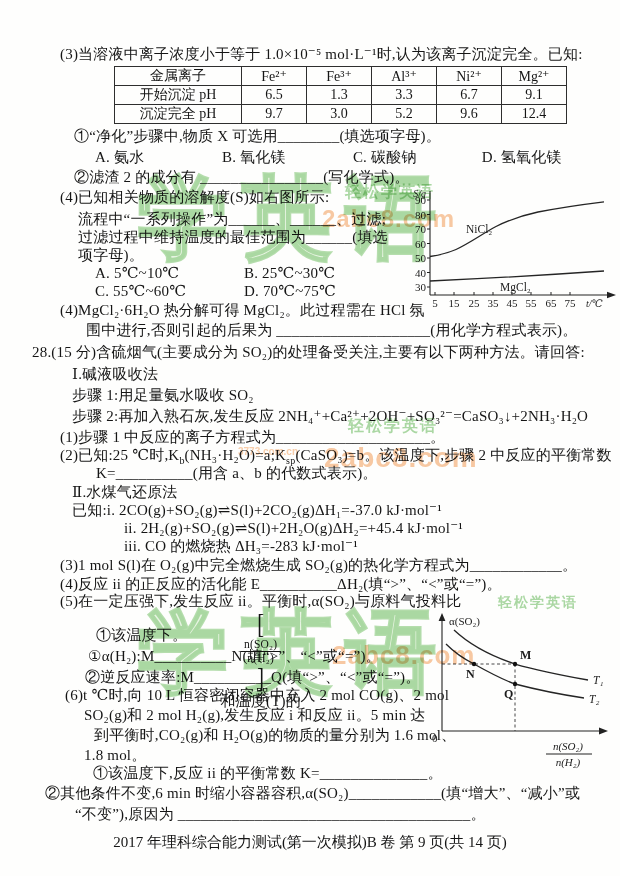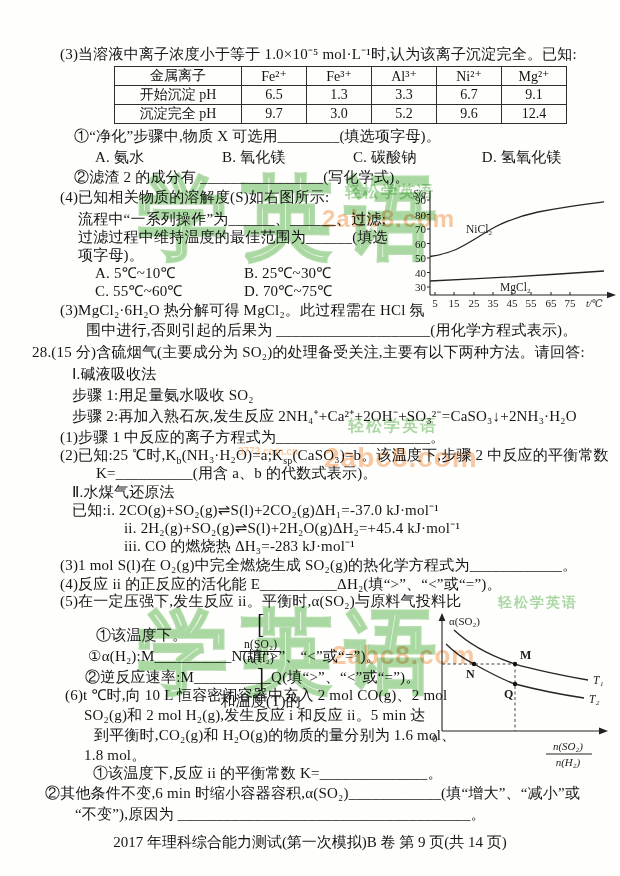--- a/index.html
+++ b/index.html
@@ -1,18 +1,18 @@
 <!DOCTYPE html>
 <html><head>
 <meta charset="utf-8">
 <style>
   html,body{margin:0;padding:0;background:#e8e8e8;}
   .page{position:relative;width:620px;height:876px;background:#fefefd;overflow:hidden;
         font-family:"Liberation Serif","DejaVu Serif",serif;color:#151515;font-size:15px;}
-  .ln{position:absolute;white-space:nowrap;line-height:19px;letter-spacing:.2px;font-family:Liberation Serif, serif;}
+  .ln{position:absolute;white-space:nowrap;line-height:19px;letter-spacing:.2px;}
   .ln sub{font-size:10px;}
   .dh{}
   .optrow span{display:inline-block;}
   table.ptable{position:absolute;left:114px;top:66px;border-collapse:collapse;
         font-size:14px;text-align:center;}
   table.ptable th,table.ptable td{border:1.3px solid #2e2e2e;font-weight:normal;
         height:17px;padding:0 2px;}
   table.ptable td.c0,table.ptable th.c0{width:122px;font-family:Liberation Serif, serif;}
   table.ptable td.cn,table.ptable th.cn{width:60px;}
   .graph{position:absolute;}
@@ -86,21 +86,21 @@
   <div class="ln" style="top:246px;left:78px">项字母)。</div>
   <div class="ln optrow" style="top:264px;left:95px">
     <span style="width:145px">A. 5℃~10℃</span>
     <span>B. 25℃~30℃</span>
   </div>
   <div class="ln optrow" style="top:282px;left:95px">
     <span style="width:145px">C. 55℃~60℃</span>
     <span>D. 70℃~75℃</span>
   </div>
 
-  <div class="ln" style="top:301px;left:60px">(3)MgCl₂·6H₂O 热分解可得 MgCl₂。此过程需在 HCl 氛</div>
+  <div class="ln" style="top:301px;left:60px">(4)MgCl₂·6H₂O 热分解可得 MgCl₂。此过程需在 HCl 氛</div>
   <div class="ln" style="top:321px;left:86px">围中进行,否则引起的后果为 ____________________(用化学方程式表示)。</div>
 
   <div class="graph" style="left:390px;top:186px;width:228px;height:128px">
     <svg width="228" height="128" viewBox="0 0 228 128">
       <line x1="40" y1="5" x2="40" y2="109" stroke="#222" stroke-width="1.1"></line>
       <line x1="40" y1="109" x2="219" y2="109" stroke="#222" stroke-width="1.1"></line>
       <polygon points="226,109 217,105.8 217,112.2" fill="#222"></polygon>
       <text x="36" y="11" font-size="10" text-anchor="end" class="gtext" font-style="italic">S/g</text>
 
       <line x1="37" y1="101" x2="40" y2="101" stroke="#222" stroke-width="1"></line>

